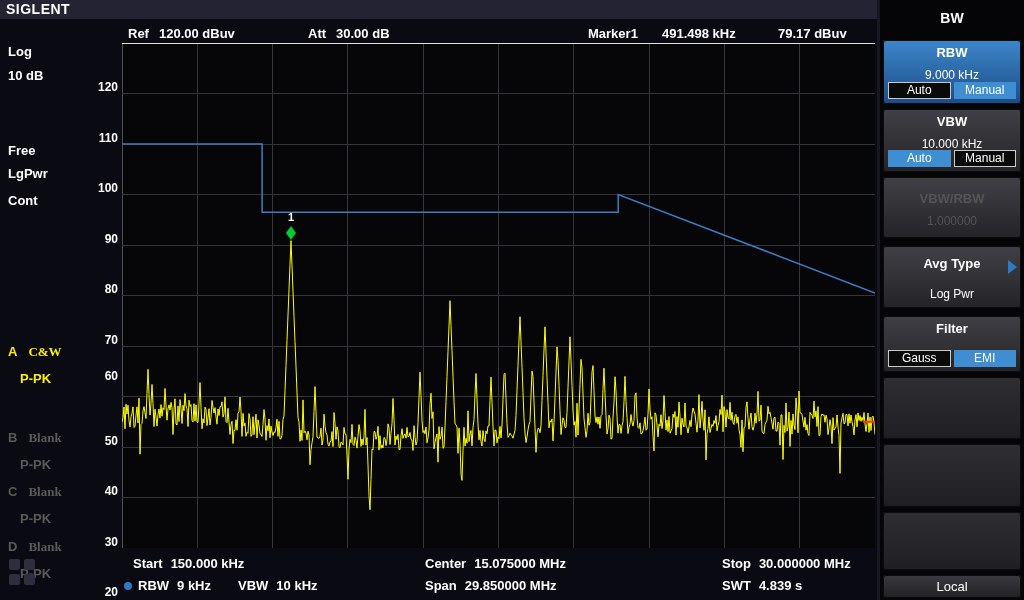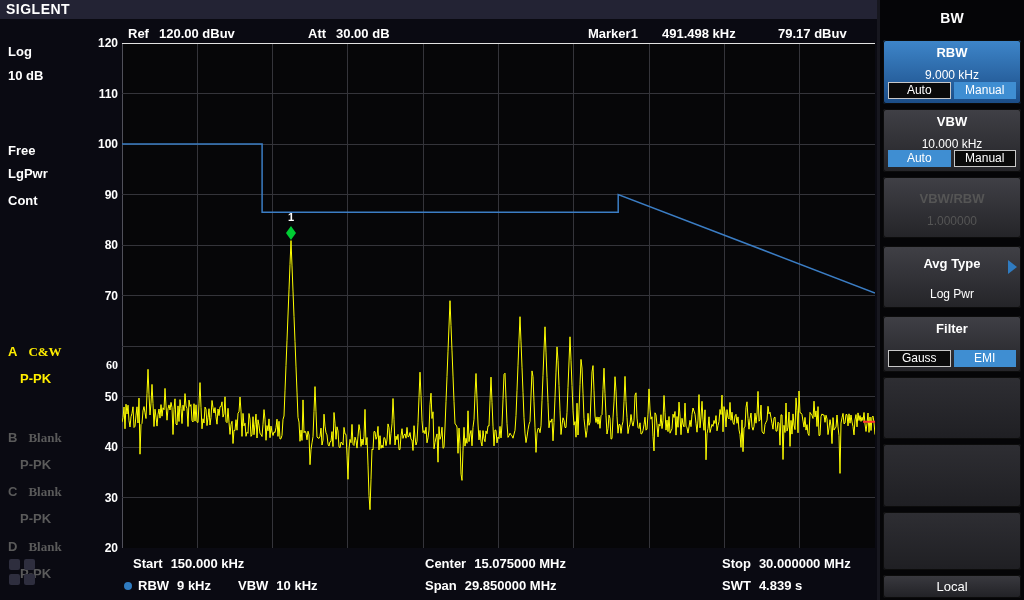--- a/index.html
+++ b/index.html
@@ -16,21 +16,21 @@
   .hdr .gap{display:inline-block;width:10px;}
 
   
   #chart-svg{position:absolute;left:122px;top:43px;width:753px;height:505px;background:#060608;}
   .gridline{stroke:#34343a;stroke-width:1;shape-rendering:crispEdges;}
   .edge{stroke:#50505a;}
   .topline{stroke:#e2e2e2;}
   .limitline{fill:none;stroke:#3b7dc4;stroke-width:1.5;}
   .traceline{fill:none;stroke:#ffff00;stroke-width:1;}
   .markerlabel{fill:#ffffff;font-family:"Liberation Sans",sans-serif;font-size:11px;font-weight:bold;}
-  .ytick{position:absolute;left:70px;width:48px;text-align:right;font-size:12px;font-weight:bold;color:#fff;}
+  .ytick{position:absolute;left:70px;width:48px;text-align:right;font-size:12px;font-weight:bold;color:#fff;margin-top:44px;}
 
   
   .side{position:absolute;left:8px;font-size:13px;font-weight:bold;white-space:nowrap;}
   .yellow{color:#ffee00;}
   .dim{color:#5a5a5a;margin-top:32px;}
   .tmode{margin-left:11px;font-family:Liberation Serif, serif;}
 
   
   .f1,.f2{position:absolute;font-size:13px;font-weight:bold;white-space:nowrap;color:#fff;}
   .f1{top:556px;}
@@ -79,21 +79,21 @@
   <div class="hdr" style="left:662px">491.498 kHz</div>
   <div class="hdr" style="left:778px">79.17 dBuv</div>
 
   <div id="yticks">
       <div class="ytick" style="top: 36px;">120</div>
       <div class="ytick" style="top: 86.5px;">110</div>
       <div class="ytick" style="top: 137px;">100</div>
       <div class="ytick" style="top: 187.5px;">90</div>
       <div class="ytick" style="top: 238px;">80</div>
       <div class="ytick" style="top: 288.5px;">70</div>
-      <div class="ytick" style="top: 358px; font-family: Liberation Serif, serif;">60</div>
+      <div class="ytick" style="top: 325px;">60</div>
       <div class="ytick" style="top: 389.5px;">50</div>
       <div class="ytick" style="top: 440px;">40</div>
       <div class="ytick" style="top: 490.5px;">30</div>
       <div class="ytick" style="top: 541px;">20</div>
     </div>
 
   <svg id="chart-svg" viewBox="0 0 753 505" preserveAspectRatio="none">
       <line x1="0.0" y1="0" x2="0.0" y2="505" class="gridline edge"></line>
       <line x1="75.3" y1="0" x2="75.3" y2="505" class="gridline"></line>
       <line x1="150.6" y1="0" x2="150.6" y2="505" class="gridline"></line>

